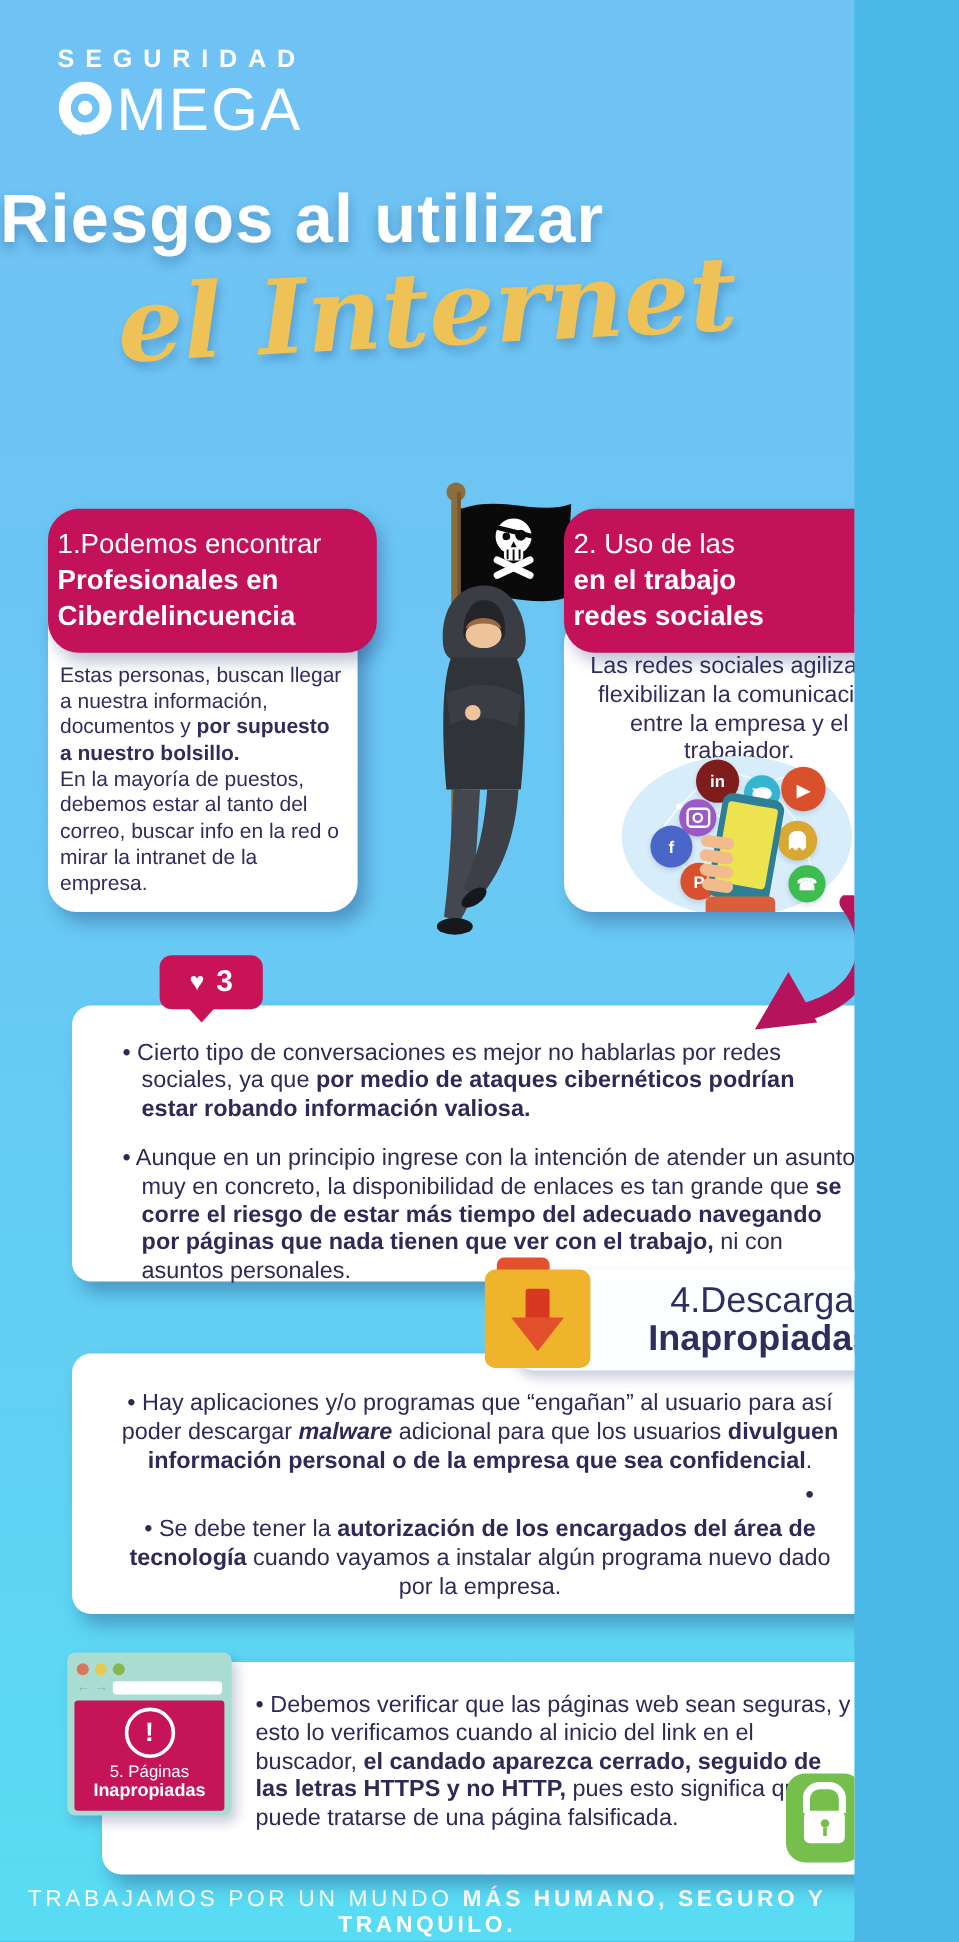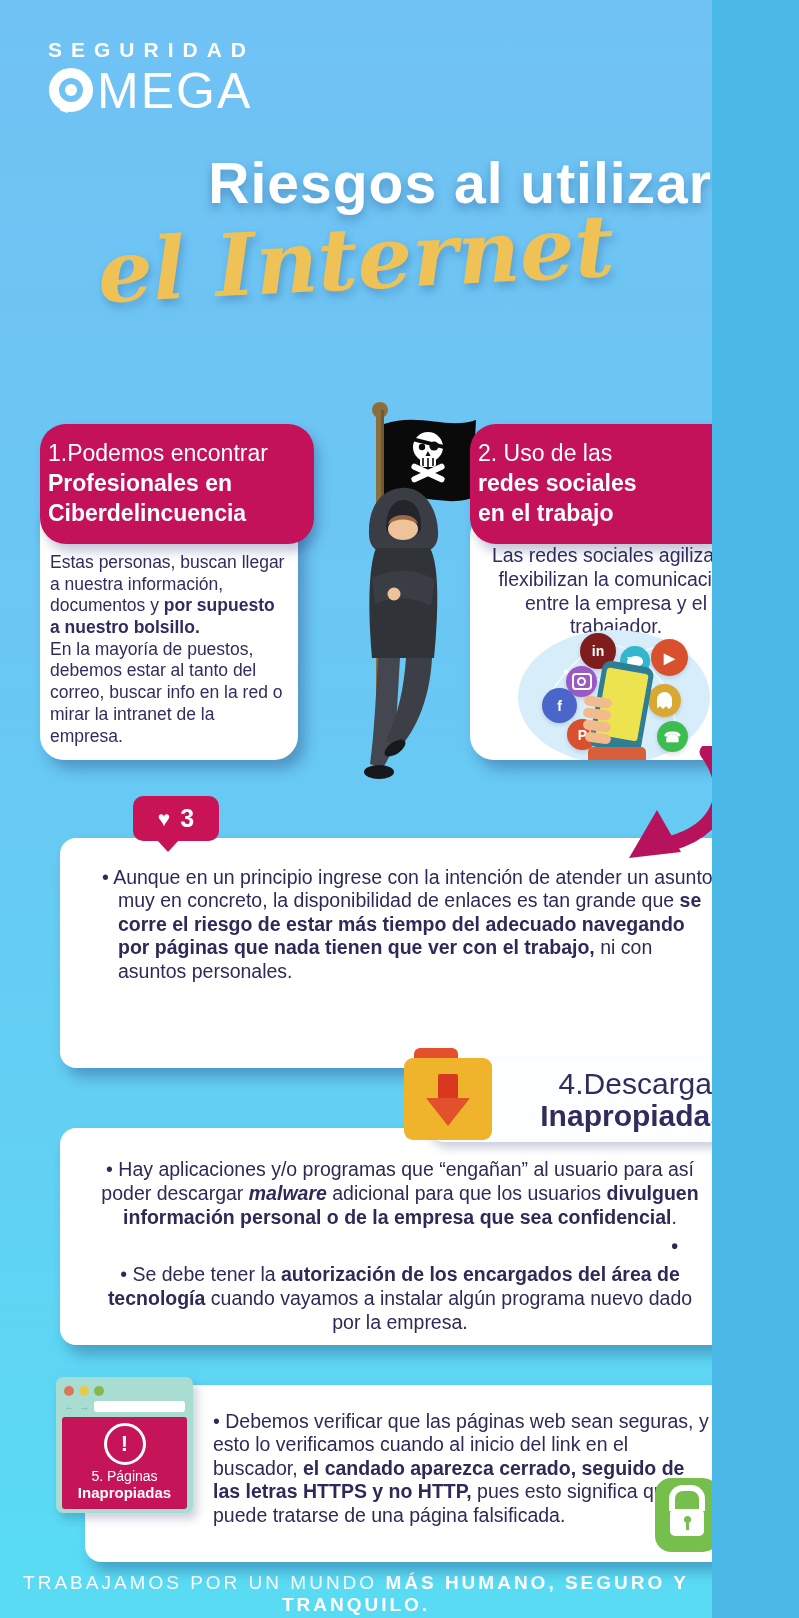--- a/index.html
+++ b/index.html
@@ -7,21 +7,21 @@
          font-family:"Liberation Sans",sans-serif;
          background:linear-gradient(180deg,#70c2f4 0%,#6ac7f3 40%,#62d0f3 70%,#58dcf3 100%);}
 
   
   .logo{position:absolute;left:48px;top:38px;color:#fff;}
   .logo-word{font-size:21px;font-weight:bold;letter-spacing:9px;}
   .logo-brand{display:flex;align-items:center;margin-top:4px;font-size:50px;font-weight:400;letter-spacing:2px;line-height:1;}
   .omega-icon{width:46px;height:46px;margin-right:3px;}
 
   
-  .main-title{position:absolute;left:0;right:0;top:150px;text-align:right;color:#fff;
+  .main-title{position:absolute;left:0;right:0;top:150px;text-align:left;color:#fff;
               font-size:57px;font-weight:800;letter-spacing:1px;
               text-shadow:0 5px 10px rgba(24,58,120,.35);}
   .script-title{position:absolute;left:0;right:0;top:208px;text-align:center;
                 font-family:"DejaVu Serif",serif;font-style:italic;font-weight:bold;
                 font-size:86px;color:#eec257;transform:rotate(-3deg);
                 text-shadow:2px 5px 8px rgba(24,58,120,.28);}
   .subtitle{position:absolute;left:0;right:0;top:327px;text-align:center;color:#fff;font-size:27px;}
   .b{font-weight:800;}
   .i{font-style:italic;}
 
@@ -179,22 +179,22 @@
       <circle cx="96" cy="198" r="6.5" fill="#eec39a"></circle>
       <path d="M80,262 L102,262 L98,330 C96,352 90,366 84,372 L72,368 C76,340 78,300 80,262 Z" fill="#44474f"></path>
       <path d="M108,262 L134,262 C132,300 120,332 100,354 L88,344 C100,320 106,292 108,262 Z" fill="#3c3f46"></path>
       <ellipse cx="81" cy="376" rx="15" ry="7" fill="#17181b"></ellipse>
       <ellipse cx="97" cy="352" rx="12" ry="6" fill="#17181b" transform="rotate(-35 97 352)"></ellipse>
     </g>
   </svg>
 
   <div class="card-header" id="card2-header">
     <div class="h-reg">2. Uso de las</div>
+    <div class="h-bold">en el trabajo</div>
     <div class="h-bold">redes sociales</div>
-    <div class="h-bold">en el trabajo</div>
   </div>
   <div class="card" id="card2">
     <div><span>Las redes sociales agilizan y flexibilizan la comunicación entre la empresa y el trabajador.</span></div>
     <div class="net-circle"></div>
     <svg class="net-lines" width="192" height="150" viewBox="0 0 192 150">
       <g stroke="#ffffff" stroke-width="1.3" opacity="0.8" fill="none">
         <path d="M80,18 L120,30 L150,22 M80,18 L48,50 L28,76 M48,50 L98,62 L150,22 M98,62 L60,108 L112,120 M150,68 L98,62 M150,68 L160,110 M28,76 L60,108 M120,30 L150,68"></path>
       </g>
       <g fill="#fff">
         <circle cx="80" cy="18" r="2.4"></circle>
@@ -243,20 +243,21 @@
     <path d="M92,6 C120,44 106,84 54,98" stroke="#b6135c" stroke-width="15" fill="none" stroke-linecap="round"></path>
     <polygon points="14,112 66,106 42,64" fill="#b6135c"></polygon>
   </svg>
 
   <div class="like-badge">
     <span class="heart">♥</span>
     <span class="like-count">3</span>
   </div>
 
   <div class="textbox" id="box3">
+    <p class="bullet"><span>Cierto tipo de conversaciones es mejor no hablarlas por redes sociales, ya que </span><span class="b">por medio de ataques cibernéticos podrían estar robando información valiosa.</span></p>
     <p class="bullet"><span>Aunque en un principio ingrese con la intención de atender un asunto muy en concreto, la disponibilidad de enlaces es tan grande que </span><span class="b">se corre el riesgo de estar más tiempo del adecuado navegando por páginas que nada tienen que ver con el trabajo,</span><span> ni con asuntos personales.</span></p>
   </div>
 
   <div class="dl-pill">
     <div class="dl-line1">4.Descargas</div>
     <div class="dl-line2">Inapropiadas</div>
   </div>
   <svg class="folder-icon" width="96" height="102" viewBox="0 0 96 102">
     <rect x="14" y="2" width="44" height="20" rx="6" fill="#e2502c"></rect>
     <rect x="4" y="12" width="88" height="82" rx="9" fill="#f0b42c"></rect>

